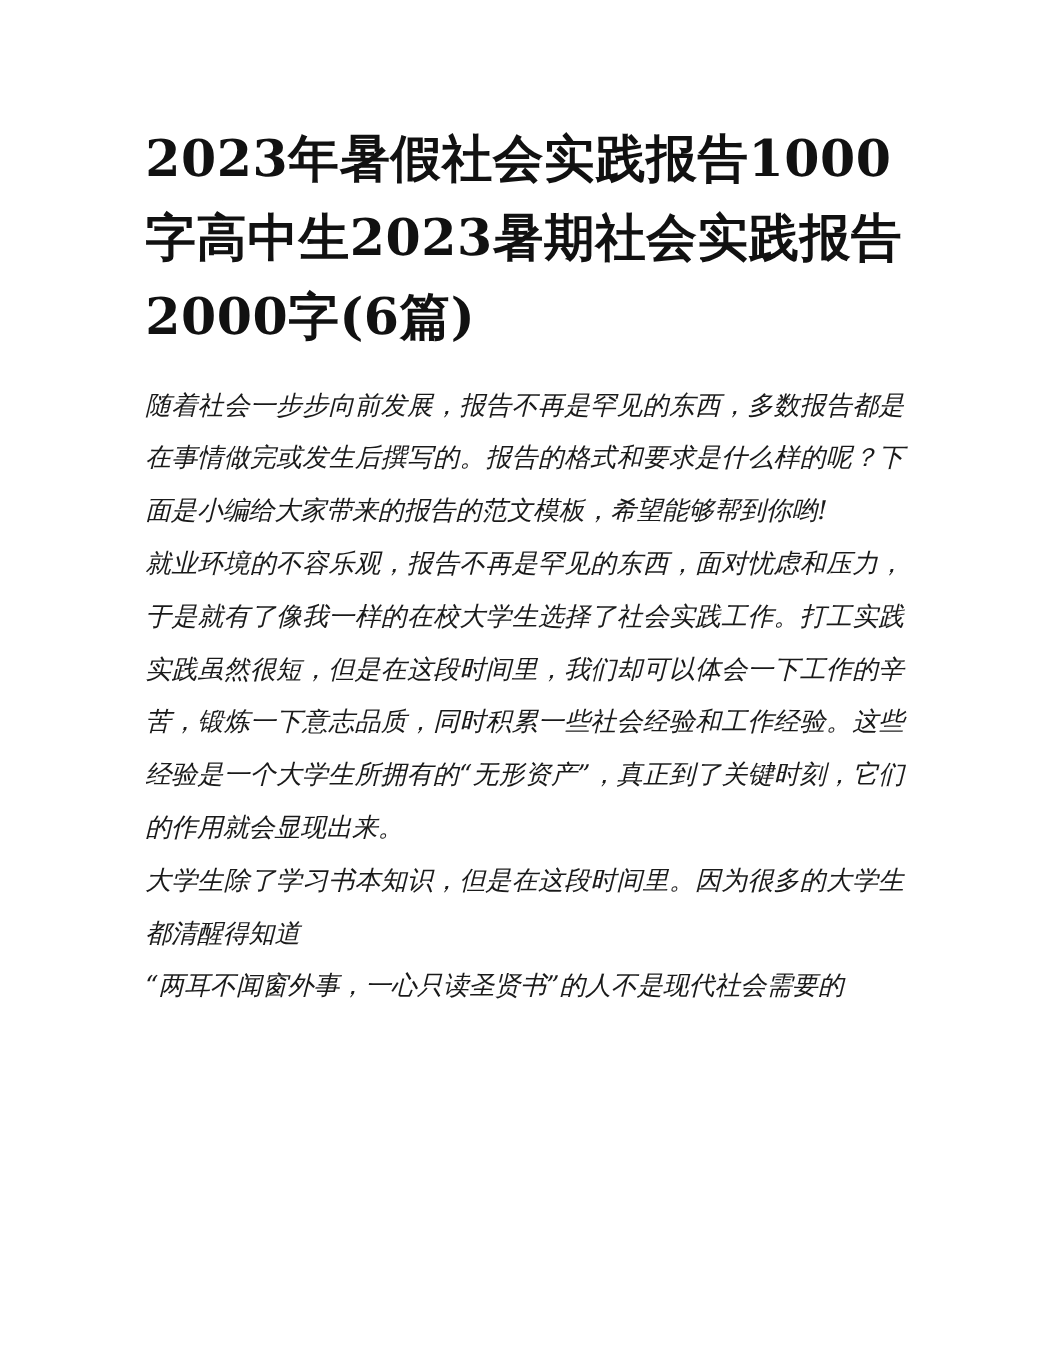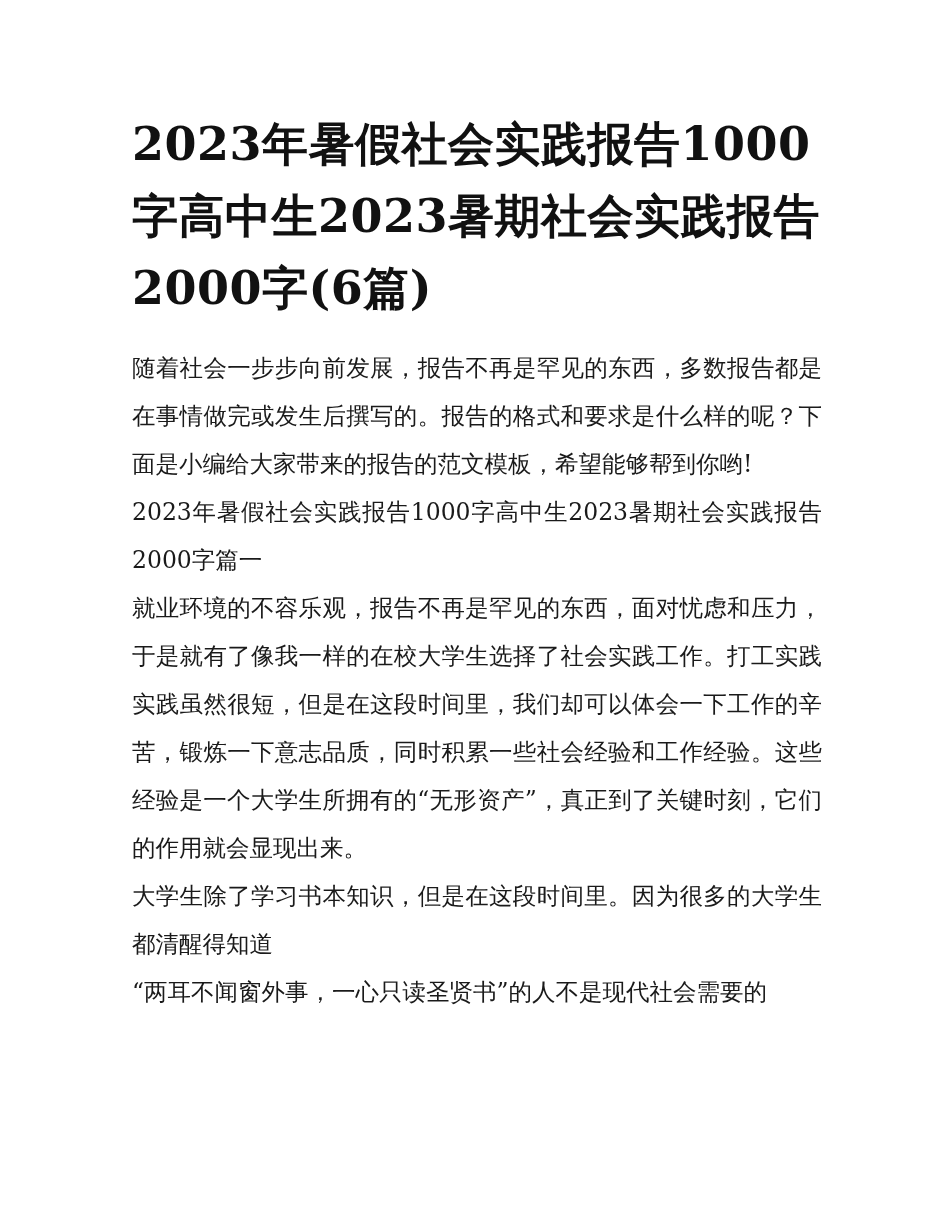--- a/index.html
+++ b/index.html
@@ -31,30 +31,30 @@
     margin: 0 0 20px 0;
     color: #111111;
   }
   .para {
     font-size: 23.5px;
     line-height: 48px;
     margin: 0;
     text-align: justify;
     text-justify: inter-ideograph;
     color: #1a1a1a;
+    font-style: italic;
   }
   .para + .para {
     margin-top: 0px;
   }
 </style>
 </head>
 <body>
 
 <div class="page">
   <div class="content">
     <h1 class="doc-title">2023年暑假社会实践报告1000字高中生2023暑期社会实践报告2000字(6篇)</h1>
     <p class="para">随着社会一步步向前发展，报告不再是罕见的东西，多数报告都是在事情做完或发生后撰写的。报告的格式和要求是什么样的呢？下面是小编给大家带来的报告的范文模板，希望能够帮到你哟!</p>
-    <p class="para">2023年暑假社会实践报告1000字高中生2023暑期社会实践报告2000字篇一</p>
     <p class="para">就业环境的不容乐观，报告不再是罕见的东西，面对忧虑和压力，于是就有了像我一样的在校大学生选择了社会实践工作。打工实践实践虽然很短，但是在这段时间里，我们却可以体会一下工作的辛苦，锻炼一下意志品质，同时积累一些社会经验和工作经验。这些经验是一个大学生所拥有的“无形资产”，真正到了关键时刻，它们的作用就会显现出来。</p>
     <p class="para">大学生除了学习书本知识，但是在这段时间里。因为很多的大学生都清醒得知道</p>
     <p class="para">“两耳不闻窗外事，一心只读圣贤书”的人不是现代社会需要的</p>
   </div>
 </div>
 
 </body></html>

